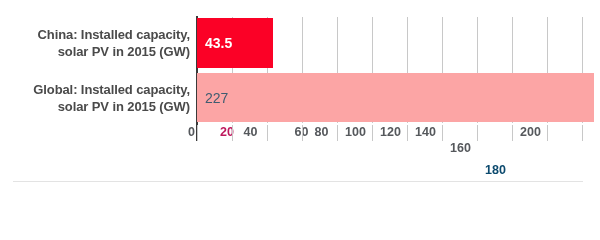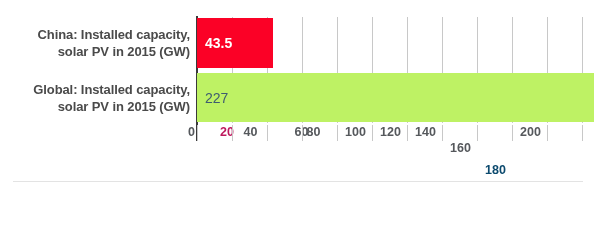--- a/index.html
+++ b/index.html
@@ -164,34 +164,34 @@
         <div class="gridline" style="left: 280px; background: rgb(200, 200, 200);"></div>
         <div class="gridline" style="left: 315px; background: rgb(200, 200, 200);"></div>
         <div class="gridline" style="left: 350px; background: rgb(200, 200, 200);"></div>
         <div class="gridline" style="left: 385px; background: rgb(200, 200, 200);"></div>
       </div>
 
     <div class="bar bar-red" id="bar-0" style="width: 76.125px; background: rgb(251, 1, 38);">
       <span class="bar-value">43.5</span>
     </div>
 
-    <div class="bar bar-blue" id="bar-1" style="width: 397.25px; background: #bef264;">
+    <div class="bar bar-blue" id="bar-1" style="width: 397.25px; background: #fca5a5;">
       <span class="bar-value">227</span>
     </div>
   </div>
 
   <div class="xaxis" id="xaxis">
       <div class="tick" style="color: rgb(85, 88, 92); width: 22px; left: 173px; text-align: right;">0</div>
       <div class="tick" style="color: #be185d; width: 58px; left: 198px;">20</div>
       <div class="tick-sep" style="left: 197px; background: rgb(200, 200, 200);"></div>
       <div class="tick" style="color: rgb(85, 88, 92); width: 35px; left: 233px;">40</div>
       <div class="tick-sep" style="left: 232px; background: rgb(200, 200, 200);"></div>
       <div class="tick" style="color: rgb(85, 88, 92); width: 35px; left: 284px;">60</div>
       <div class="tick-sep" style="left: 267px; background: rgb(200, 200, 200);"></div>
-      <div class="tick" style="color: rgb(85, 88, 92); width: 35px; left: 296px;">80</div>
+      <div class="tick" style="color: rgb(85, 88, 92); width: 35px; left: 304px;">80</div>
       <div class="tick-sep" style="left: 302px; background: rgb(200, 200, 200);"></div>
       <div class="tick" style="color: rgb(85, 88, 92); width: 35px; left: 338px;">100</div>
       <div class="tick-sep" style="left: 337px; background: rgb(200, 200, 200);"></div>
       <div class="tick" style="color: rgb(85, 88, 92); width: 35px; left: 373px;">120</div>
       <div class="tick-sep" style="left: 372px; background: rgb(200, 200, 200);"></div>
       <div class="tick" style="color: rgb(85, 88, 92); width: 35px; left: 408px;">140</div>
       <div class="tick-sep" style="left: 407px; background: rgb(200, 200, 200);"></div>
       <div class="tick" style="color: rgb(85, 88, 92); width: 35px; left: 443px; margin-top: 16px;">160</div>
       <div class="tick-sep" style="left: 442px; background: rgb(200, 200, 200);"></div>
       <div class="tick" style="color: #0c4a6e; width: 35px; left: 478px; margin-top: 38px;">180</div>

